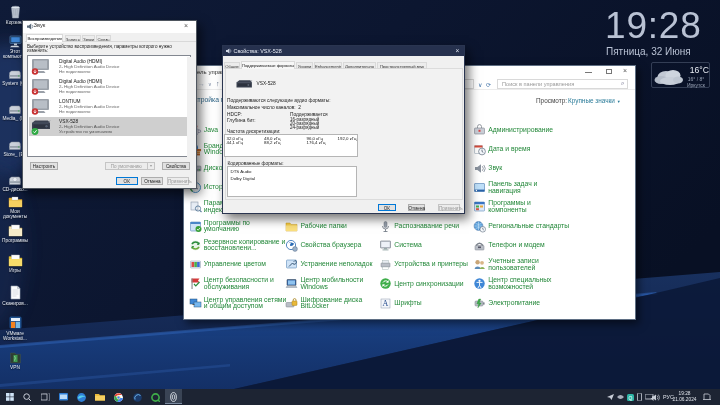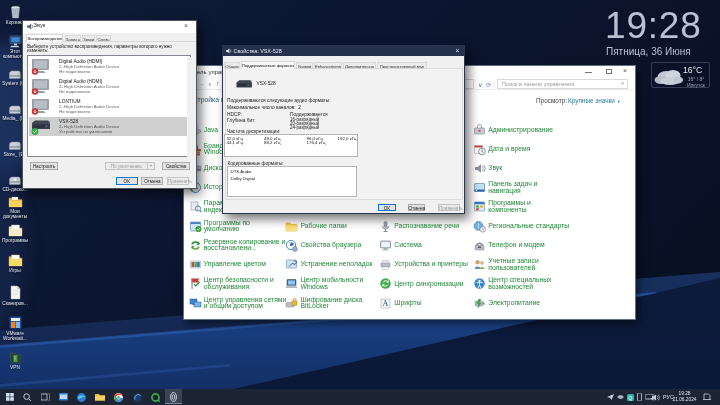--- a/index.html
+++ b/index.html
@@ -156,30 +156,30 @@
   <div class="dico" style="left:0px;top:351px;">
       <svg width="13" height="13">
         <path d="M1.5 2 h4.5 l1 1.3 h4.5 V12 H1.5 z" fill="#2e3d33" stroke="#4a5a50" stroke-width=".4"></path>
         <path d="M4.5 4 h4 v7 h-4 z" fill="#3f9a4e"></path>
         <path d="M5.5 5 q1.6 1.8 0 4.6" stroke="#bfe8c6" stroke-width=".6" fill="none"></path>
       </svg>
       <div>VPN</div>
     </div>
 
   <div id="clock">19:28</div>
-  <div id="date">Пятница, 36 Июня</div>
+  <div id="date">Пятница, 32 Июня</div>
   <div id="weather">
     <svg class="abs" style="left:1px;top:2px;" width="32" height="22">
         <ellipse cx="13" cy="12" rx="8.5" ry="6" fill="#c2c9d4"></ellipse>
         <ellipse cx="20" cy="10.5" rx="7.5" ry="5.5" fill="#ced5de"></ellipse>
         <ellipse cx="8" cy="15" rx="6.5" ry="4" fill="#b5bdc9"></ellipse>
         <ellipse cx="17" cy="16" rx="10" ry="4" fill="#c8cfd9"></ellipse>
         <ellipse cx="25" cy="15" rx="5" ry="3.4" fill="#bfc7d2"></ellipse>
       </svg>
-    <div class="abs" style="left:31px;top:2px;width:26px;text-align:left;font-size:8.6px;color:#e9edf4;">16°C</div>
+    <div class="abs" style="left:31px;top:2px;width:26px;text-align:right;font-size:8.6px;color:#e9edf4;">16°C</div>
     <div class="abs" style="left:31px;top:12.5px;width:26px;text-align:center;font-size:5px;color:#98a2b4;">16° / 8°</div>
     <div class="abs" style="left:31px;top:18.8px;width:26px;text-align:center;font-size:5px;color:#98a2b4;">Иркутск</div>
   </div>
 
   <div id="cp">
 
     <div class="abs" style="left:5px;top:3px;width:9px;height:9px;">
         <svg width="9" height="9">
           <rect x="1" y="1" width="7" height="7" fill="#2a7d3d"></rect>
           <rect x="2.5" y="2.5" width="4" height="2" fill="#fff"></rect>

